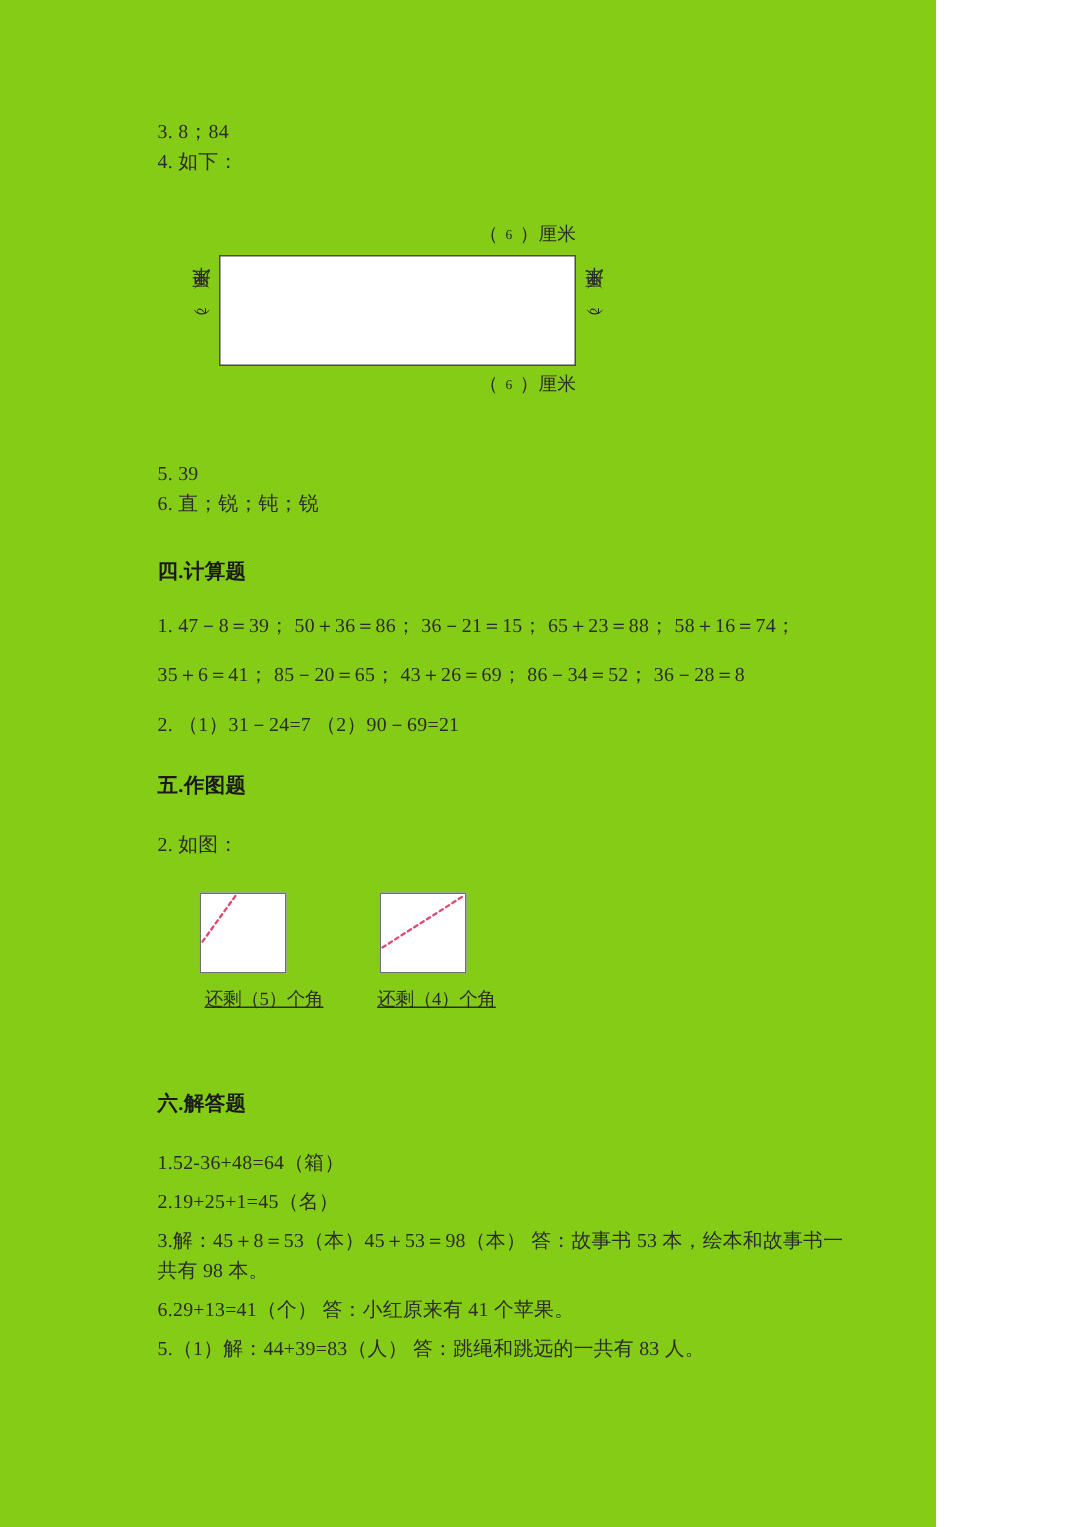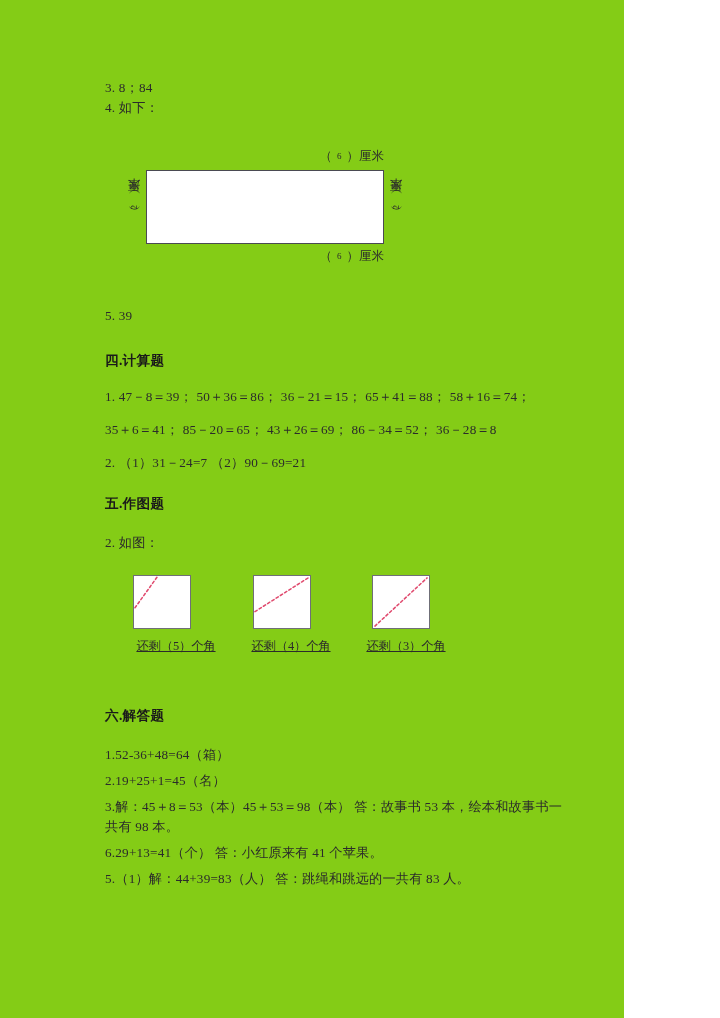--- a/index.html
+++ b/index.html
@@ -184,28 +184,29 @@
       </div>
 
       <div class="rect-lbl-bottom">
         <span>（</span><span class="small-num">6</span><span>）厘米</span>
       </div>
     </div>
 
     <div class="gap-34"></div>
 
     <div class="line">5. 39</div>
+    <div class="line">6. 直；锐；钝；锐</div>
 
     <div class="gap-26"></div>
 
     <div class="sec-head">四.计算题</div>
 
     <div class="gap-16"></div>
 
-    <div class="line loose">1. 47－8＝39；  50＋36＝86；  36－21＝15；  65＋41＝88；  58＋16＝74；</div>
+    <div class="line loose">1. 47－8＝39；  50＋36＝86；  36－21＝15；  65＋23＝88；  58＋16＝74；</div>
     <div class="gap-12"></div>
     <div class="line loose">35＋6＝41；  85－20＝65；  43＋26＝69；  86－34＝52；  36－28＝8</div>
     <div class="gap-12"></div>
     <div class="line loose">2. （1）31－24=7  （2）90－69=21</div>
 
     <div class="gap-22"></div>
 
     <div class="sec-head">五.作图题</div>
 
     <div class="gap-20"></div>
@@ -227,28 +228,20 @@
 
       <div class="sq-item s2">
         <div class="sq-box">
           <svg viewBox="0 0 58 54" preserveAspectRatio="none" aria-hidden="true">
             <line x1="1" y1="37" x2="56" y2="2" stroke="#e04a6e" stroke-width="1.6" stroke-dasharray="2.6 2.6" stroke-linecap="round"></line>
           </svg>
         </div>
         <div class="sq-label">还剩（4）个角</div>
       </div>
 
-      <div class="sq-item s3">
-        <div class="sq-box">
-          <svg viewBox="0 0 58 54" preserveAspectRatio="none" aria-hidden="true">
-            <line x1="2" y1="52" x2="56" y2="2" stroke="#e04a6e" stroke-width="1.6" stroke-dasharray="2.6 2.6" stroke-linecap="round"></line>
-          </svg>
-        </div>
-        <div class="sq-label">还剩（3）个角</div>
-      </div>
 
     </div>
 
     <div class="gap-40"></div>
 
     <div class="sec-head">六.解答题</div>
 
     <div class="gap-20"></div>
 
     <div class="line">1.52-36+48=64（箱）</div>

